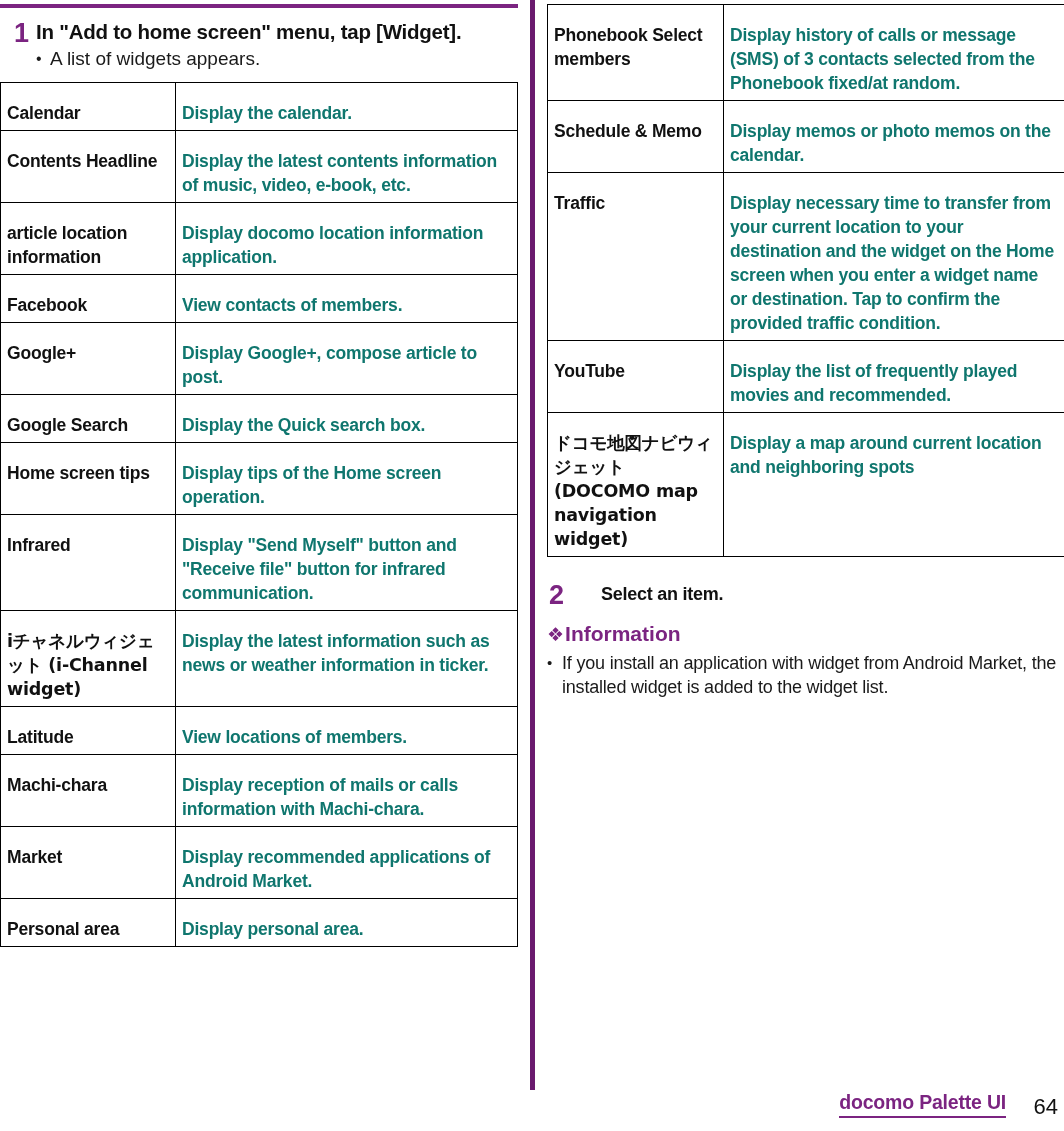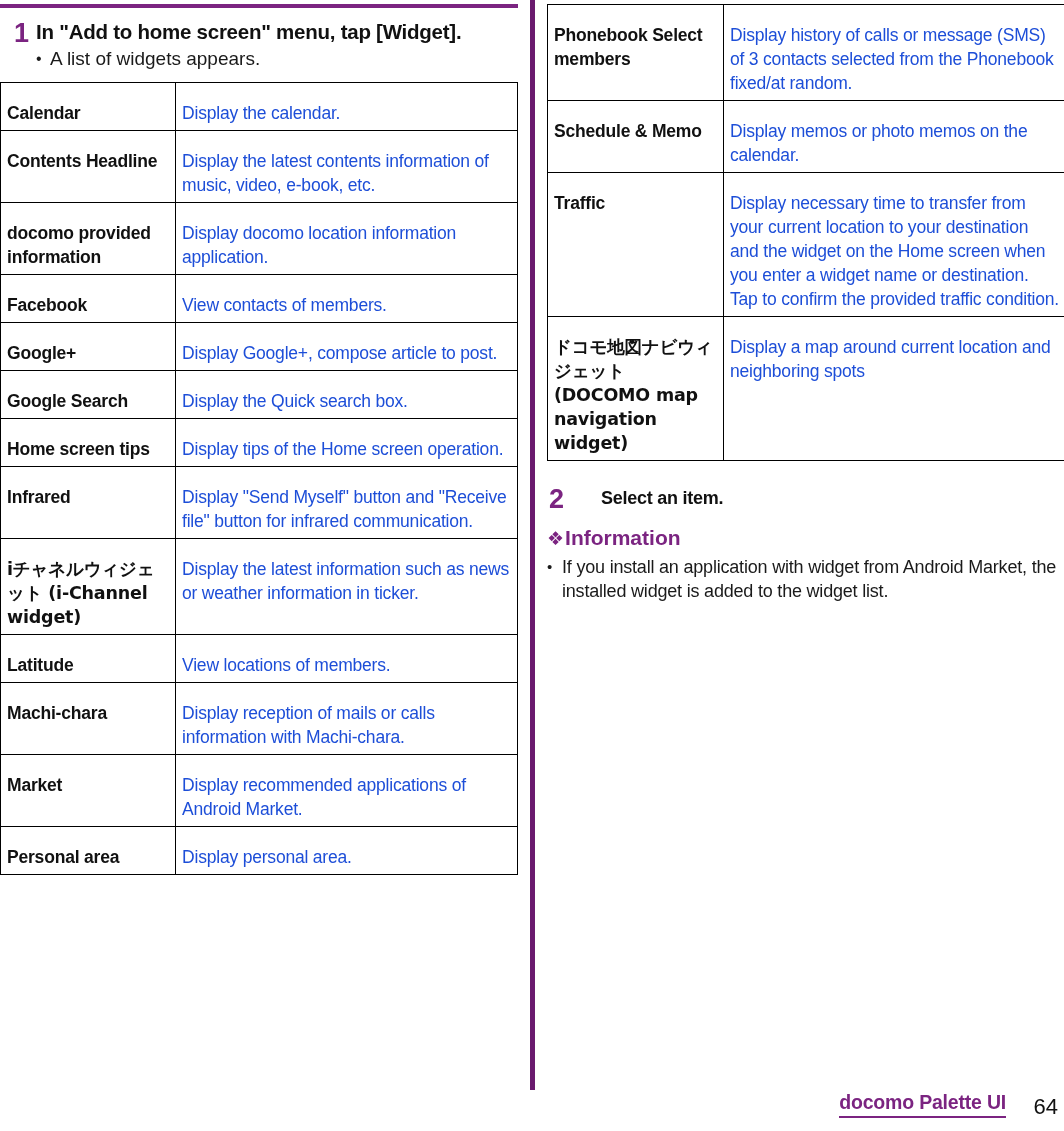--- a/index.html
+++ b/index.html
@@ -102,22 +102,22 @@
     padding: 18px 5px 5px 6px;
     font-size: 17.5px;
     line-height: 24px;
   }
   td.name-cell {
     font-weight: bold;
     color: #111;
     letter-spacing: -0.2px;
   }
   td.desc-cell {
-    font-weight: normal;
-    color: #1d4ed8;
+    font-weight: bold;
+    color: #0f766e;
     letter-spacing: -0.2px;
   }
   .left-table col.c1 { width: 175px; }
   .left-table col.c2 { width: 342px; }
   .right-table col.c1 { width: 176px; }
   .right-table col.c2 { width: 341px; }
 
   .jp { font-family: "DejaVu Sans", sans-serif; font-weight: bold; }
 
   
@@ -200,21 +200,21 @@
     <tbody>
       <tr>
           <td class="name-cell">Calendar</td>
           <td class="desc-cell">Display the calendar.</td>
         </tr>
       <tr>
           <td class="name-cell">Contents Headline</td>
           <td class="desc-cell">Display the latest contents information of music, video, e-book, etc.</td>
         </tr>
       <tr>
-          <td class="name-cell">docomo provided information</td>
+          <td class="name-cell">article location information</td>
           <td class="desc-cell">Display docomo location information application.</td>
         </tr>
       <tr>
           <td class="name-cell">Facebook</td>
           <td class="desc-cell">View contacts of members.</td>
         </tr>
       <tr>
           <td class="name-cell">Google+</td>
           <td class="desc-cell">Display Google+, compose article to post.</td>
         </tr>
@@ -270,20 +270,24 @@
         </tr>
       <tr>
           <td class="name-cell">Schedule &amp; Memo</td>
           <td class="desc-cell">Display memos or photo memos on the calendar.</td>
         </tr>
       <tr>
           <td class="name-cell">Traffic</td>
           <td class="desc-cell">Display necessary time to transfer from your current location to your destination and the widget on the Home screen when you enter a widget name or destination. Tap to confirm the provided traffic condition.</td>
         </tr>
       <tr>
+          <td class="name-cell">YouTube</td>
+          <td class="desc-cell">Display the list of frequently played movies and recommended.</td>
+        </tr>
+      <tr>
           <td class="name-cell jp">ドコモ地図ナビウィジェット (DOCOMO map navigation widget)</td>
           <td class="desc-cell">Display a map around current location and neighboring spots</td>
         </tr>
     </tbody>
   </table>
 
   <div class="step step2">
     <div class="step-num">2</div>
     <div class="step-body">
       <div class="step-text">Select an item.</div>

